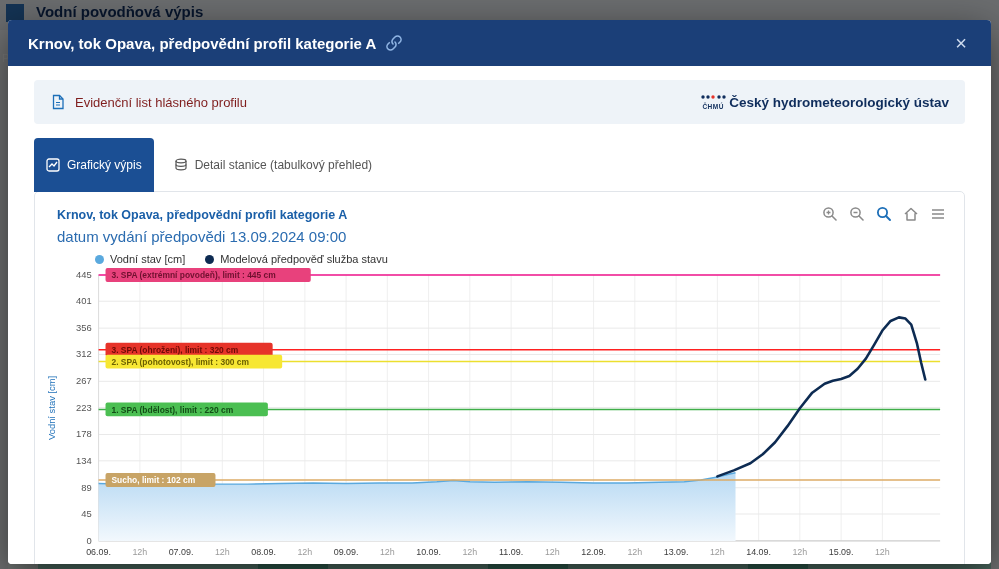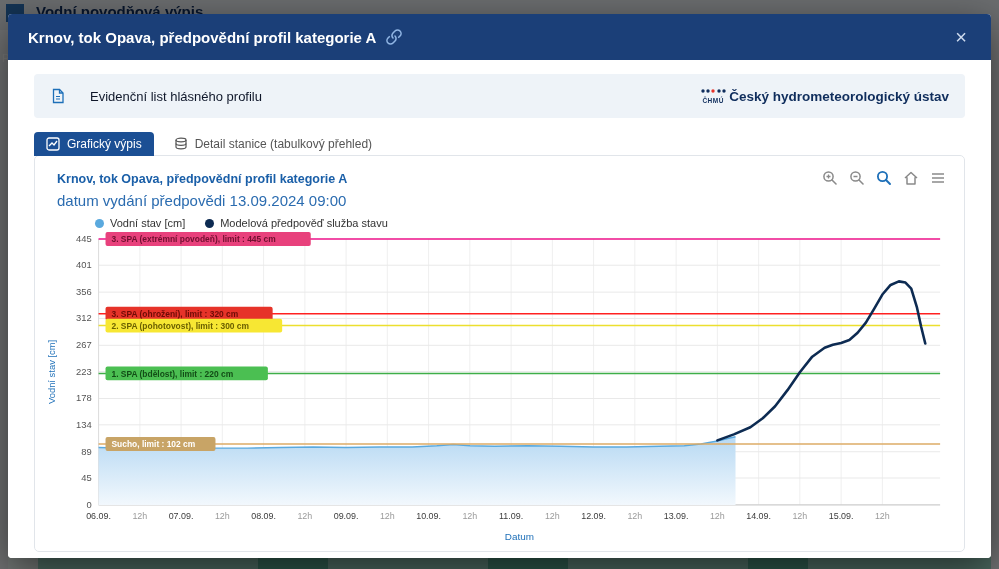--- a/index.html
+++ b/index.html
@@ -13,41 +13,41 @@
   .bg-header{height:30px;background:#dfe3e8;color:#0f2d5c;font-weight:bold;font-size:15px;
     padding:3px 10px 0 36px;box-sizing:border-box;}
   .bg-square{position:absolute;left:6px;top:4px;width:18px;height:18px;background:#2b6cb0;}
   .bg-po{position:absolute;left:2px;top:52px;color:#ffffff;font-size:11px;}
   .bg-bottom-row{position:absolute;left:8px;right:8px;bottom:0;height:16px;display:flex;}
   .bg-bottom-row .c0{width:30px;background:#f0faf7;}
   .bg-bottom-row .t{background:#9fdcc8;}
   .bg-bottom-row .d{background:#5fb89e;}
   .overlay{position:absolute;inset:0;background:rgba(0,0,0,0.52);}
   
-  .modal{position:absolute;left:8px;right:8px;top:14px;height:544px;background:#ffffff;
+  .modal{position:absolute;left:8px;right:8px;top:20px;height:544px;background:#ffffff;
     border-radius:4px;box-shadow:0 12px 40px rgba(0,0,0,.55);overflow:hidden;
     display:flex;flex-direction:column;}
   .modal-header{background:#1b3f78;height:46px;flex:0 0 46px;display:flex;align-items:center;
     padding:0 20px;color:#ffffff;}
   .modal-title{font-size:15px;font-weight:600;display:flex;align-items:center;gap:10px;}
   .modal-close{margin-left:auto;background:none;border:none;color:#cfdcef;font-size:20px;
     line-height:1;cursor:pointer;padding:2px 4px;}
   .modal-body{flex:1;padding:14px 26px 0;background:#ffffff;overflow:hidden;}
   
   .info-bar{background:#eef3f8;border-radius:4px;height:44px;display:flex;align-items:center;
     justify-content:space-between;padding:0 16px;}
-  .pdf-link{display:flex;align-items:center;gap:24px;color:#0f172a;font-size:13px;
+  .pdf-link{display:flex;align-items:center;gap:9px;color:#7f1d1d;font-size:13px;
     text-decoration:none;cursor:pointer;}
   .org{display:flex;align-items:center;gap:2px;}
   .org-logo{display:flex;flex-direction:column;align-items:center;line-height:1;}
   .org-abbr{font-size:6.5px;font-weight:bold;color:#0f2d5c;letter-spacing:.5px;margin-top:1px;}
   .org-name{color:#0f2d5c;font-weight:bold;font-size:13.5px;}
   
   .tabs{margin-top:14px;display:flex;gap:8px;align-items:flex-end;position:relative;z-index:2;}
-  .tab{display:flex;align-items:center;gap:7px;padding:5px 12px;font-size:12px;color:#555;
+  .tab{display:flex;align-items:center;gap:7px;padding:20px 12px;font-size:12px;color:#555;
     border-radius:4px 4px 0 0;cursor:pointer;}
   .tab.active{background:#1b4f94;color:#ffffff;}
   .tab .ticon{display:inline-flex;}
   
   .chart-card{border:1px solid #e1e5ea;border-radius:5px;padding:12px 8px 4px;position:relative;
     margin-top:-1px;background:#ffffff;}
   .chart-title{color:#1a5fa8;font-weight:bold;font-size:12.5px;margin:4px 0 6px 14px;}
   .chart-subtitle{color:#2b6cb0;font-size:15px;margin:0 0 8px 14px;}
   .legend{display:flex;gap:20px;align-items:center;margin:2px 0 2px 52px;font-size:11px;color:#333;}
   .legend-item{display:flex;align-items:center;gap:6px;}

